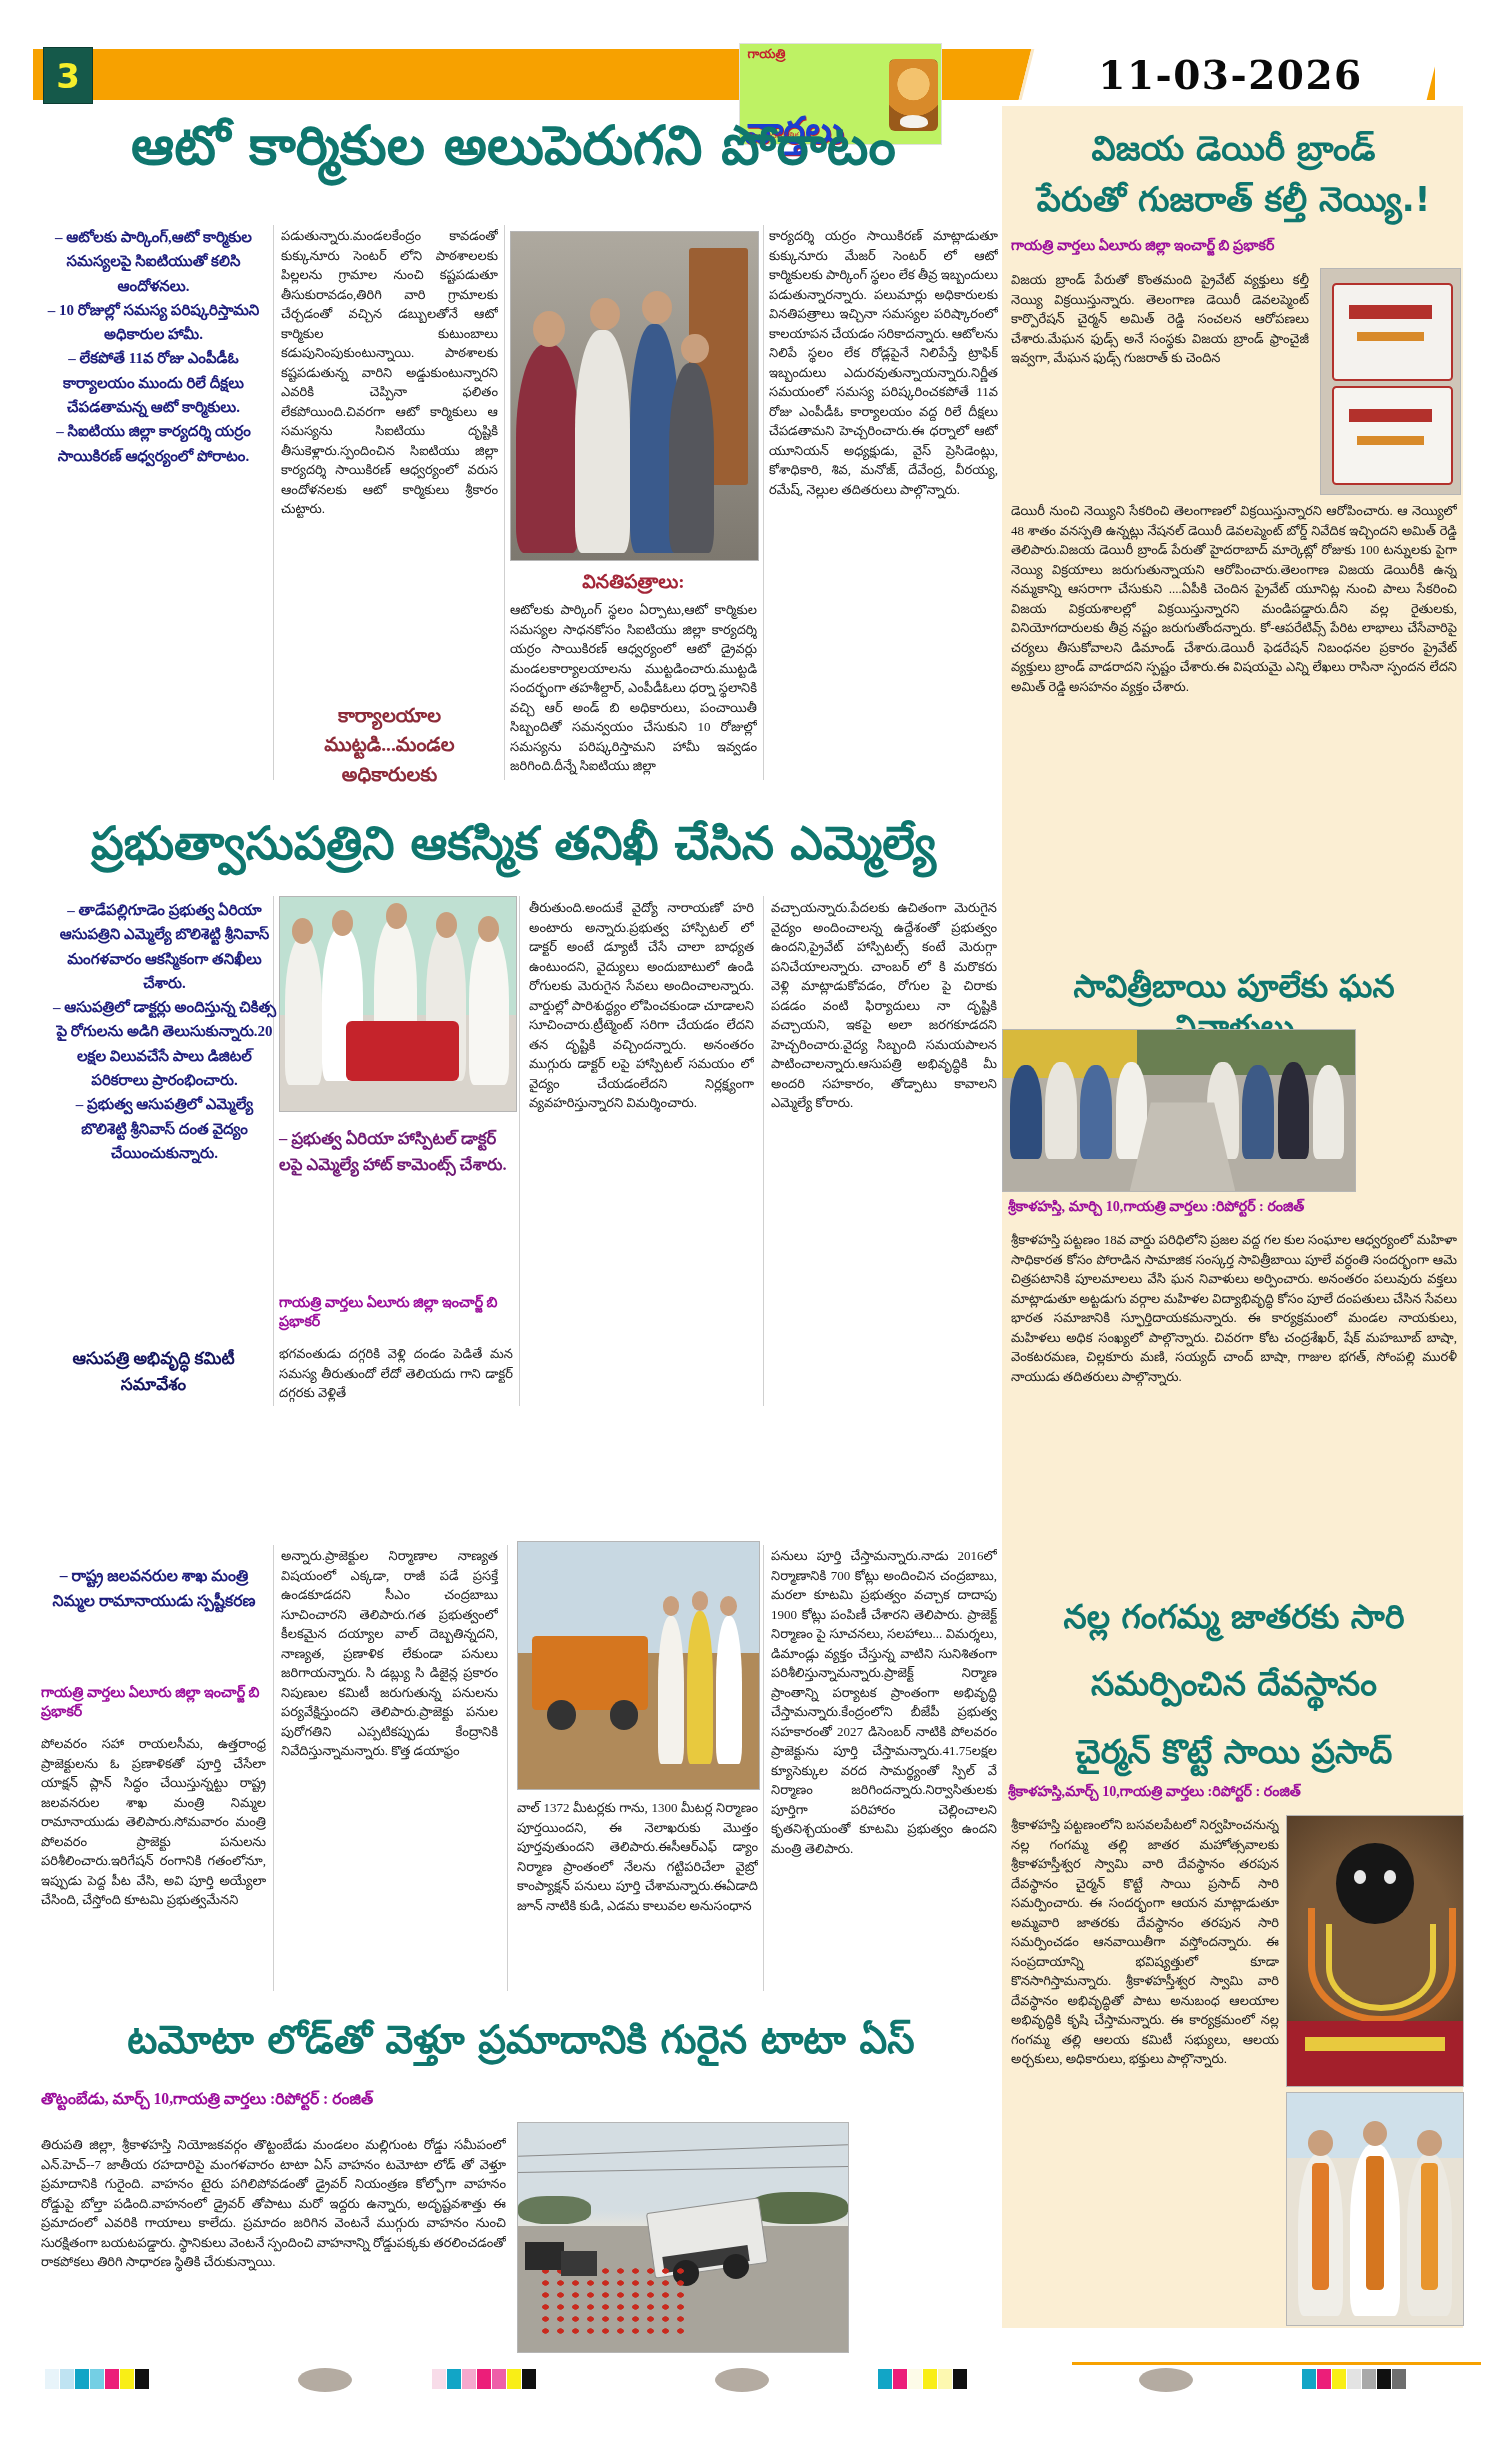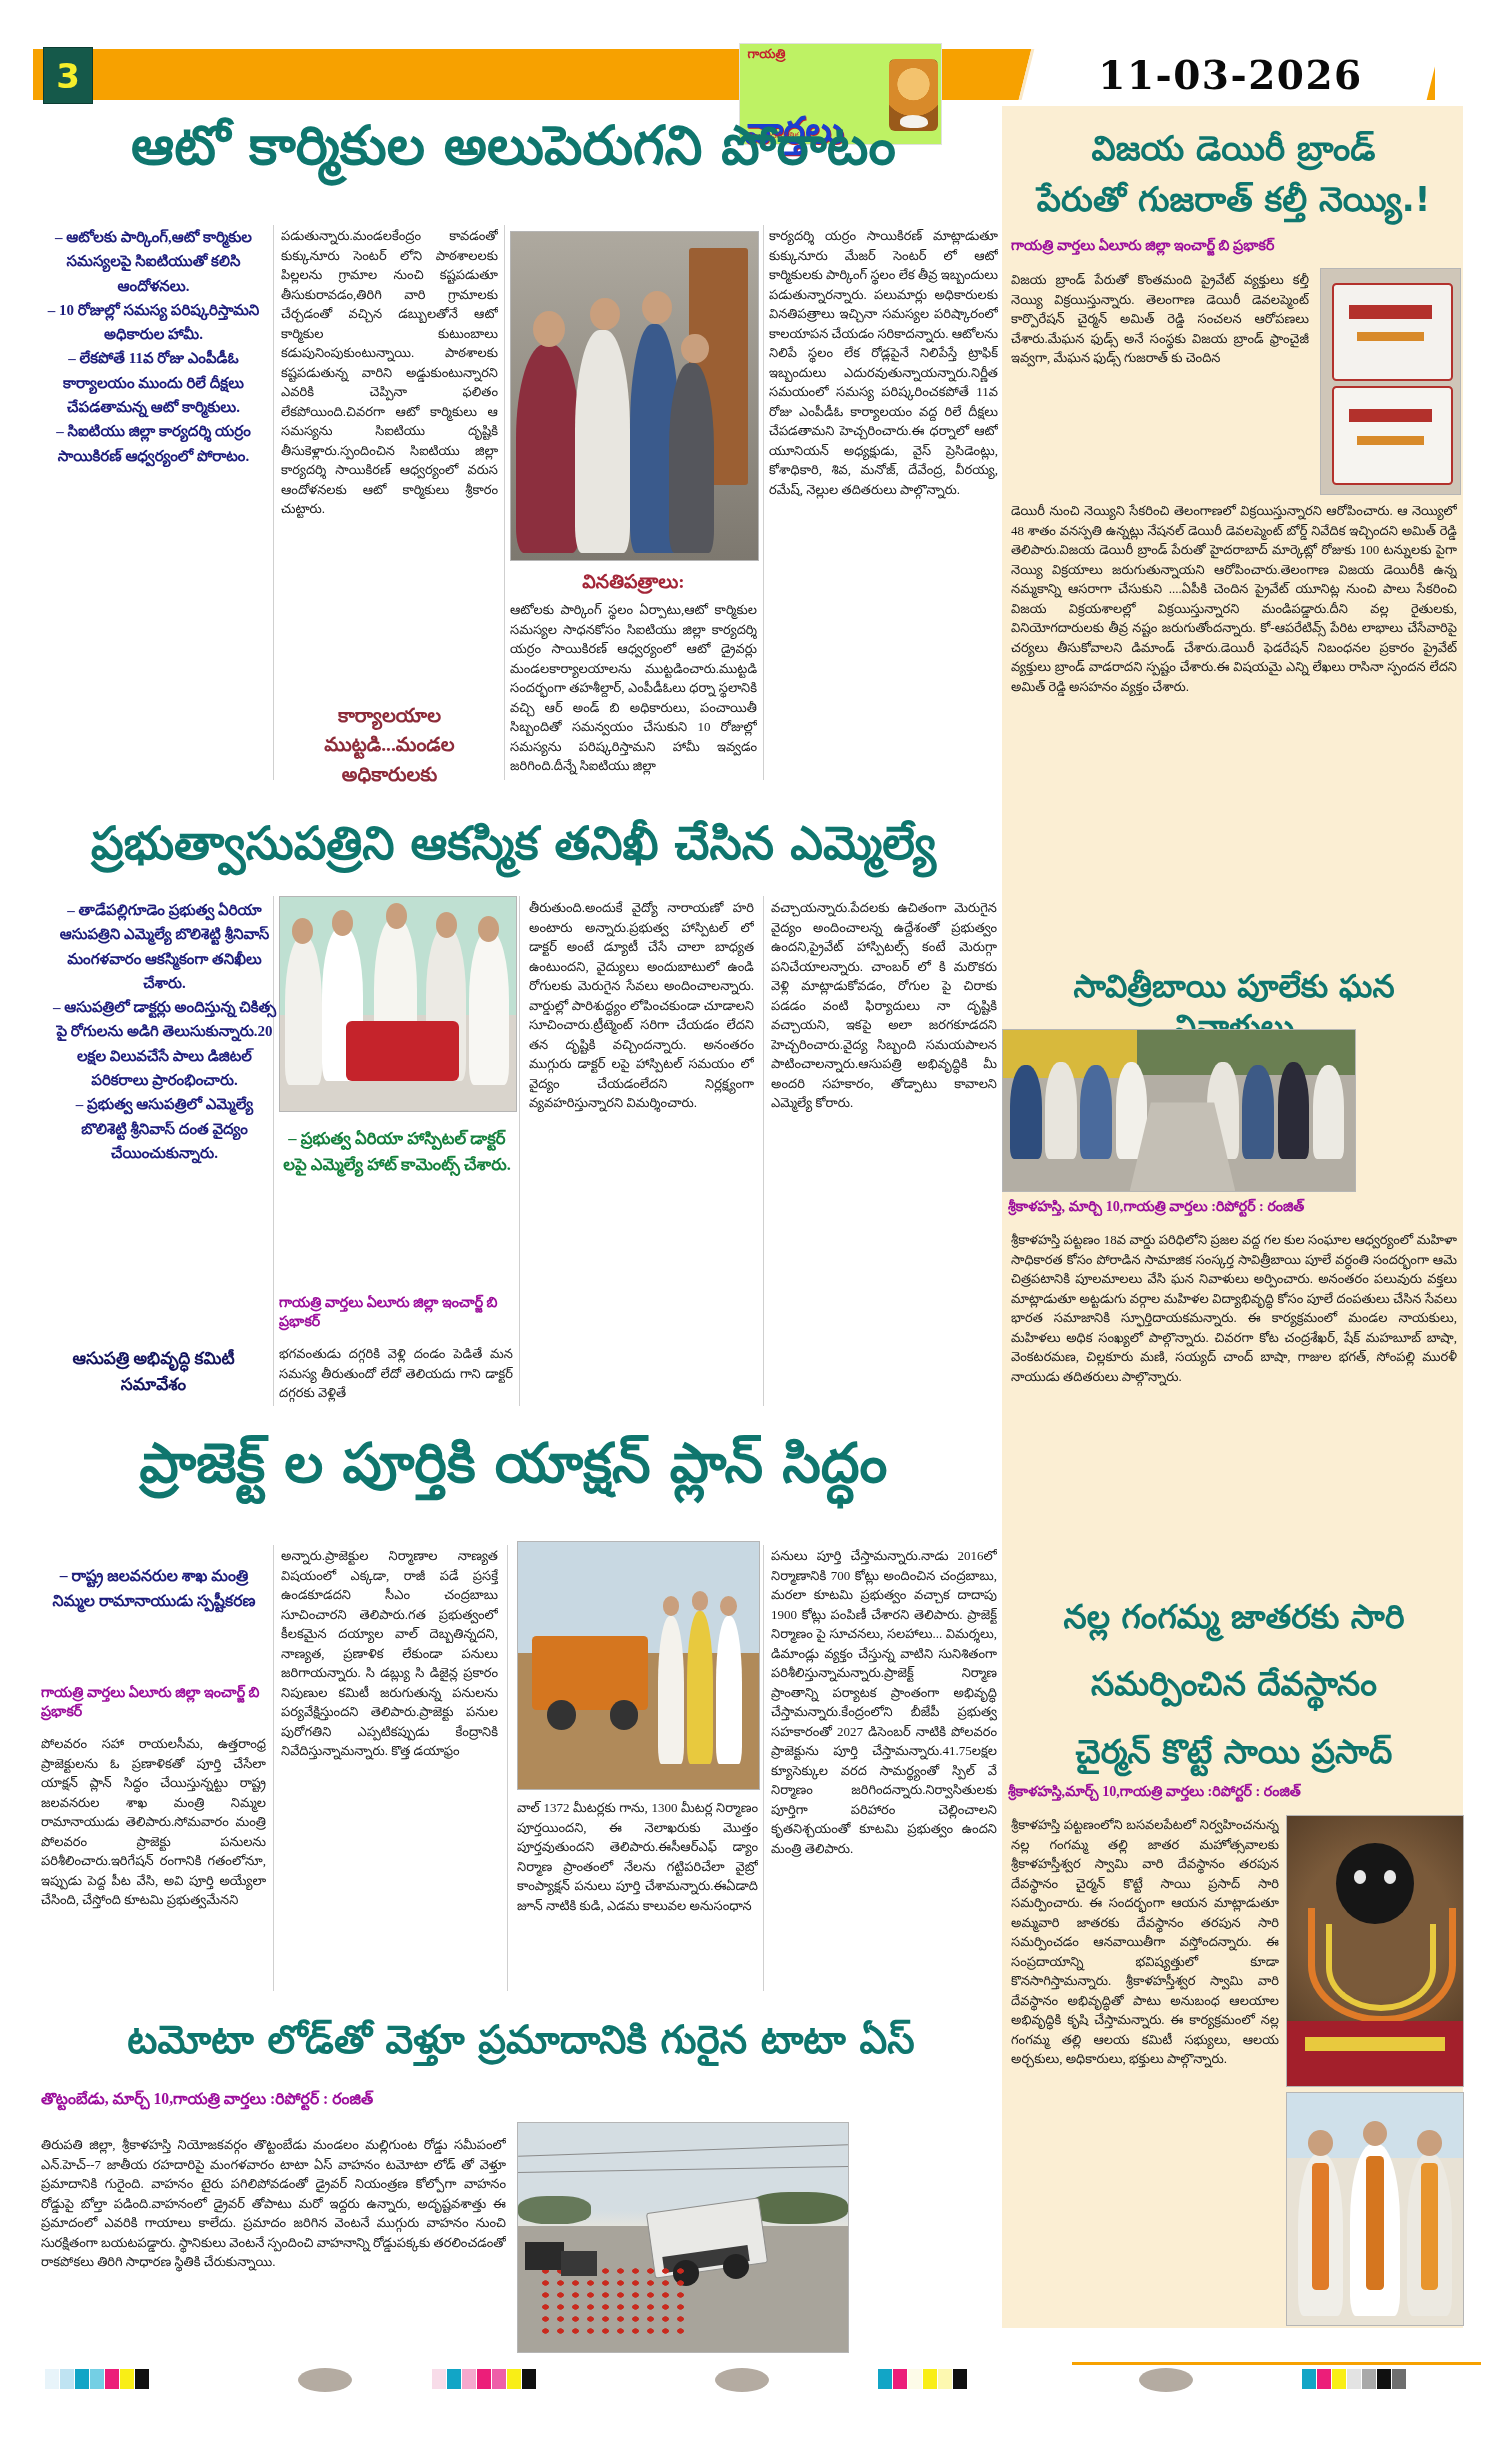--- a/index.html
+++ b/index.html
@@ -115,28 +115,27 @@
     <div class="pb" style="left:18%;top:14%;width:17%;height:72%;background:#ffffff;"></div>
     <div class="hd" style="left:22%;top:6%;width:9%;height:12%;"></div>
     <div class="pb" style="left:40%;top:10%;width:18%;height:74%;background:#f6f5f0;"></div>
     <div class="hd" style="left:45%;top:3%;width:9%;height:12%;"></div>
     <div class="pb" style="left:62%;top:14%;width:17%;height:72%;background:#eceae4;"></div>
     <div class="hd" style="left:66%;top:7%;width:9%;height:12%;"></div>
     <div class="pb" style="left:80%;top:16%;width:17%;height:72%;background:#f8f7f3;"></div>
     <div class="hd" style="left:84%;top:9%;width:9%;height:12%;"></div>
     <div class="abs" style="left:28%;top:58%;width:48%;height:28%;background:#c5232b;border-radius:6px;"></div>
   </div>
-  <div class="abs" style="left:279px;top:1126px;width:236px;color:#15803d;font-weight:bold;font-size:16.5px;text-align:center;line-height:1.6;">– ప్రభుత్వ ఏరియా హాస్పిటల్ డాక్టర్ లపై ఎమ్మెల్యే హాట్ కామెంట్స్ చేశారు.</div>
+  <div class="abs" style="left:279px;top:1126px;width:236px;color:#701a75;font-weight:bold;font-size:16.5px;line-height:1.6;">– ప్రభుత్వ ఏరియా హాస్పిటల్ డాక్టర్ లపై ఎమ్మెల్యే హాట్ కామెంట్స్ చేశారు.</div>
   <div class="abs byline" style="left:279px;top:1293px;width:232px;">గాయత్రి వార్తలు ఏలూరు జిల్లా ఇంచార్జ్ బి ప్రభాకర్</div>
   <div class="abs bodytxt" style="left:279px;top:1344px;width:234px;height:60px;overflow:hidden;">భగవంతుడు దగ్గరికి వెళ్లి దండం పెడితే మన సమస్య తీరుతుందో లేదో తెలియదు గాని డాక్టర్ దగ్గరకు వెళ్లితే</div>
 
   <div class="abs bodytxt" style="left:529px;top:898px;width:225px;height:504px;overflow:hidden;">తీరుతుంది.అందుకే వైద్యో నారాయణో హరి అంటారు అన్నారు.ప్రభుత్వ హాస్పిటల్ లో డాక్టర్ అంటే డ్యూటీ చేసే చాలా బాధ్యత ఉంటుందని, వైద్యులు అందుబాటులో ఉండి రోగులకు మెరుగైన సేవలు అందించాలన్నారు. వార్డుల్లో పారిశుద్ధ్యం లోపించకుండా చూడాలని సూచించారు.ట్రీట్మెంట్ సరిగా చేయడం లేదని తన దృష్టికి వచ్చిందన్నారు. అనంతరం ముగ్గురు డాక్టర్ లపై హాస్పిటల్ సమయం లో వైద్యం చేయడంలేదని నిర్లక్ష్యంగా వ్యవహరిస్తున్నారని విమర్శించారు.</div>
   <div class="abs bodytxt" style="left:771px;top:898px;width:226px;height:504px;overflow:hidden;">వచ్చాయన్నారు.పేదలకు ఉచితంగా మెరుగైన వైద్యం అందించాలన్న ఉద్దేశంతో ప్రభుత్వం ఉందని,ప్రైవేట్ హాస్పిటల్స్ కంటే మెరుగ్గా పనిచేయాలన్నారు. చాంబర్ లో కి మరొకరు వెళ్లి మాట్లాడుకోవడం, రోగుల పై చిరాకు పడడం వంటి ఫిర్యాదులు నా దృష్టికి వచ్చాయని, ఇకపై అలా జరగకూడదని హెచ్చరించారు.వైద్య సిబ్బంది సమయపాలన పాటించాలన్నారు.ఆసుపత్రి అభివృద్ధికి మీ అందరి సహకారం, తోడ్పాటు కావాలని ఎమ్మెల్యే కోరారు.</div>
 
-  <div class="abs hl" style="left:30px;top:1428px;width:967px;font-size:55px;">ప్రాజెక్ట్ ల పూర్తికి యాక్షన్ ప్లాన్ సిద్ధం</div>
 
   <div class="vrule" style="left:273px;top:1545px;height:446px;"></div>
   <div class="vrule" style="left:507px;top:1545px;height:446px;"></div>
   <div class="vrule" style="left:763px;top:1545px;height:446px;"></div>
 
   <div class="abs bullets" style="left:46px;top:1563px;width:216px;font-size:15.7px;">– రాష్ట్ర జలవనరుల శాఖ మంత్రి నిమ్మల రామానాయుడు స్పష్టీకరణ</div>
   <div class="abs byline" style="left:41px;top:1683px;width:225px;">గాయత్రి వార్తలు ఏలూరు జిల్లా ఇంచార్జ్ బి ప్రభాకర్</div>
   <div class="abs bodytxt" style="left:41px;top:1734px;width:225px;height:255px;overflow:hidden;">పోలవరం సహా రాయలసీమ, ఉత్తరాంధ్ర ప్రాజెక్టులను ఓ ప్రణాళికతో పూర్తి చేసేలా యాక్షన్ ప్లాన్ సిద్ధం చేయిస్తున్నట్టు రాష్ట్ర జలవనరుల శాఖ మంత్రి నిమ్మల రామానాయుడు తెలిపారు.సోమవారం మంత్రి పోలవరం ప్రాజెక్టు పనులను పరిశీలించారు.ఇరిగేషన్ రంగానికి గతంలోనూ, ఇప్పుడు పెద్ద పీట వేసి, అవి పూర్తి అయ్యేలా చేసింది, చేస్తోంది కూటమి ప్రభుత్వమేనని</div>
 
   <div class="abs bodytxt" style="left:281px;top:1546px;width:217px;height:444px;overflow:hidden;">అన్నారు.ప్రాజెక్టుల నిర్మాణాల నాణ్యత విషయంలో ఎక్కడా, రాజీ పడే ప్రసక్తే ఉండకూడదని సీఎం చంద్రబాబు సూచించారని తెలిపారు.గత ప్రభుత్వంలో కీలకమైన దయ్యాల వాల్ దెబ్బతిన్నదని, నాణ్యత, ప్రణాళిక లేకుండా పనులు జరిగాయన్నారు. సి డబ్ల్యు సి డిజైన్ల ప్రకారం నిపుణుల కమిటీ జరుగుతున్న పనులను పర్యవేక్షిస్తుందని తెలిపారు.ప్రాజెక్టు పనుల పురోగతిని ఎప్పటికప్పుడు కేంద్రానికి నివేదిస్తున్నామన్నారు. కొత్త డయాఫ్రం</div>

